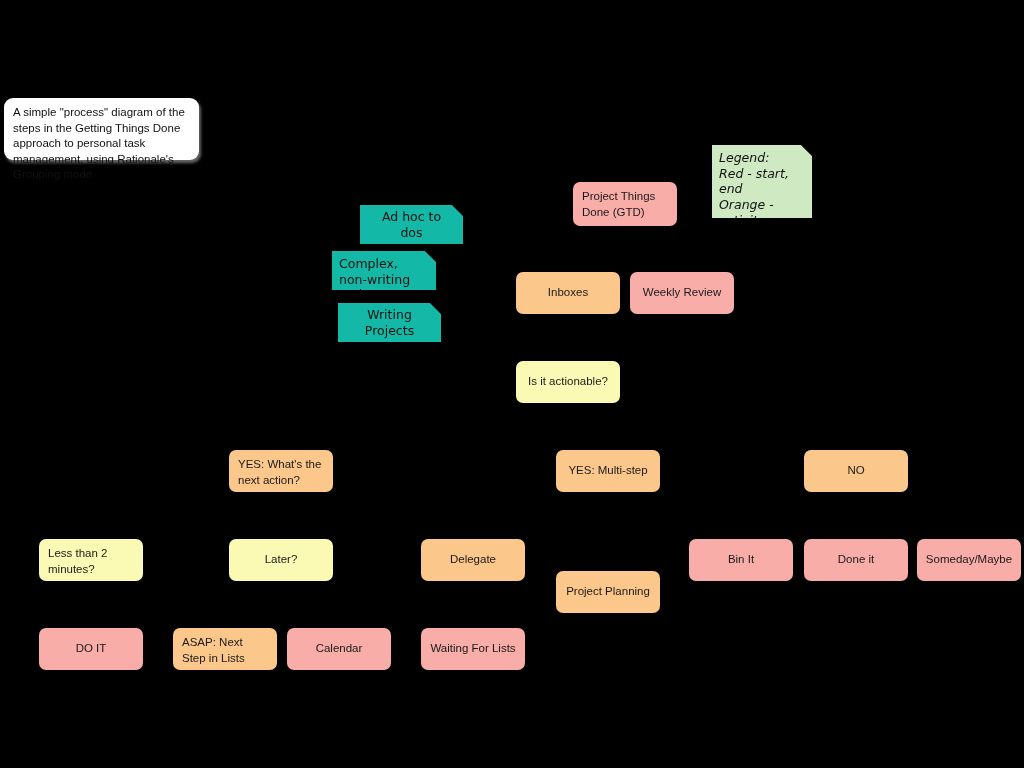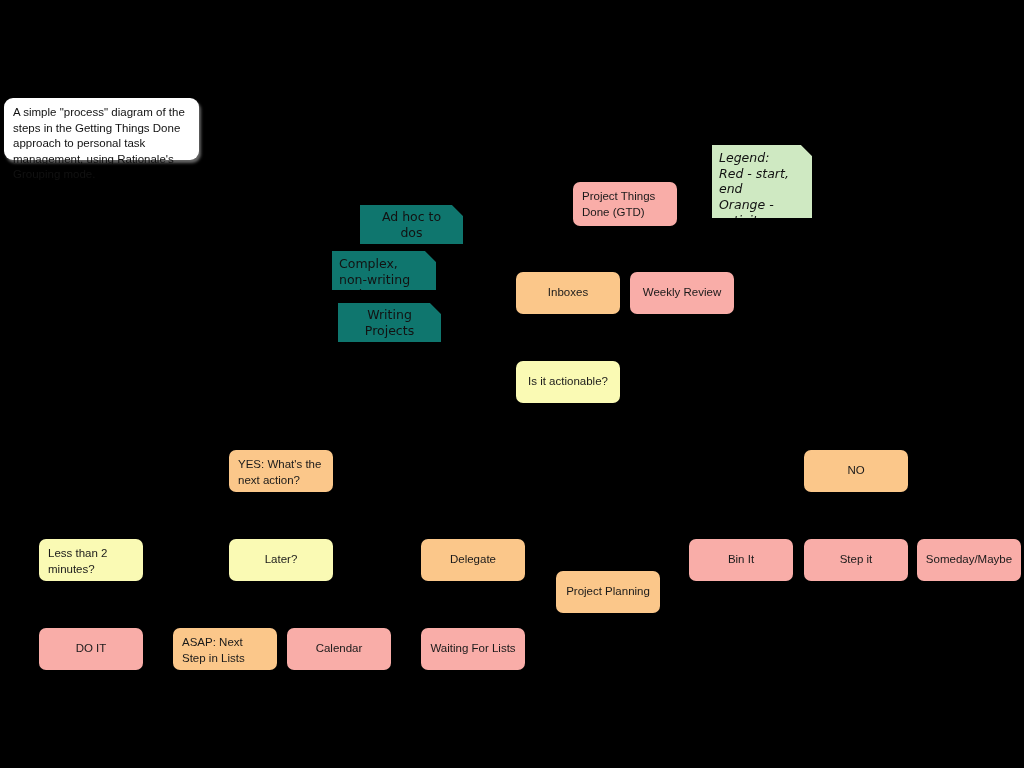--- a/index.html
+++ b/index.html
@@ -59,21 +59,21 @@
 
   
   .fill-pink   { background: #f9ada8; }
   .fill-orange { background: #fbc78a; }
   .fill-yellow { background: #fafab4; }
 
   
   .sticky {
     position: absolute;
     box-sizing: border-box;
-    background: #0f766e;
+    background: #14b8a6;
     color: #121212;
     font-family: "DejaVu Sans", sans-serif;
     font-size: 12.5px;
     line-height: 1.25;
     border-radius: 0;
     display: flex;
     
     clip-path: polygon(0 0, calc(100% - 11px) 0, 100% 11px, 100% 100%, 0 100%);
   }
   .sticky::after {
@@ -157,20 +157,23 @@
   </div>
 
   <div class="node fill-yellow align-center" style="left:516px; top:361px; width:104px; height:42px;">
     <span class="label">Is it actionable?</span>
   </div>
 
   <div class="node fill-orange align-topleft" style="left:229px; top:450px; width:104px; height:42px;">
     <span class="label">YES: What's the next action?</span>
   </div>
 
+  <div class="node fill-orange align-center" style="left:556px; top:450px; width:104px; height:42px;">
+    <span class="label">YES: Multi-step</span>
+  </div>
 
   <div class="node fill-orange align-center" style="left:804px; top:450px; width:104px; height:42px;">
     <span class="label">NO</span>
   </div>
 
   <div class="node fill-yellow align-topleft" style="left:39px; top:539px; width:104px; height:42px;">
     <span class="label">Less than 2 minutes?</span>
   </div>
 
   <div class="node fill-yellow align-center" style="left:229px; top:539px; width:104px; height:42px;">
@@ -183,21 +186,21 @@
 
   <div class="node fill-orange align-center" style="left:556px; top:555px; width:104px; height:42px;margin-top:16px;">
     <span class="label">Project Planning</span>
   </div>
 
   <div class="node fill-pink align-center" style="left:689px; top:539px; width:104px; height:42px;">
     <span class="label">Bin It</span>
   </div>
 
   <div class="node fill-pink align-center" style="left:804px; top:539px; width:104px; height:42px;">
-    <span class="label">Step it</span>
+    <span class="label">Done it</span>
   </div>
 
   <div class="node fill-pink align-center" style="left:917px; top:539px; width:104px; height:42px;">
     <span class="label">Someday/Maybe</span>
   </div>
 
   <div class="node fill-pink align-center" style="left:39px; top:628px; width:104px; height:42px;justify-content:flex-end;">
     <span class="label">DO IT</span>
   </div>
 

